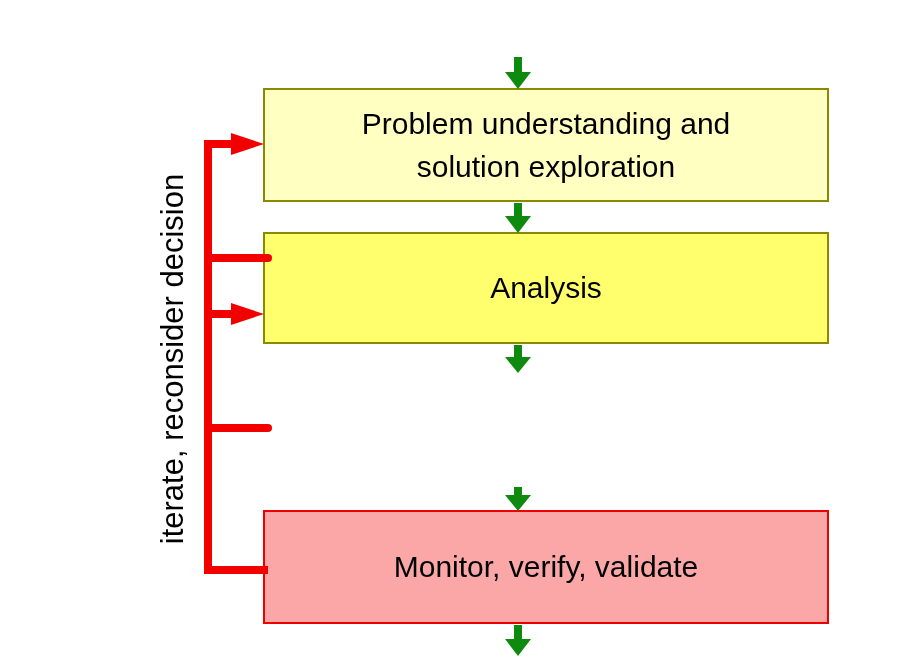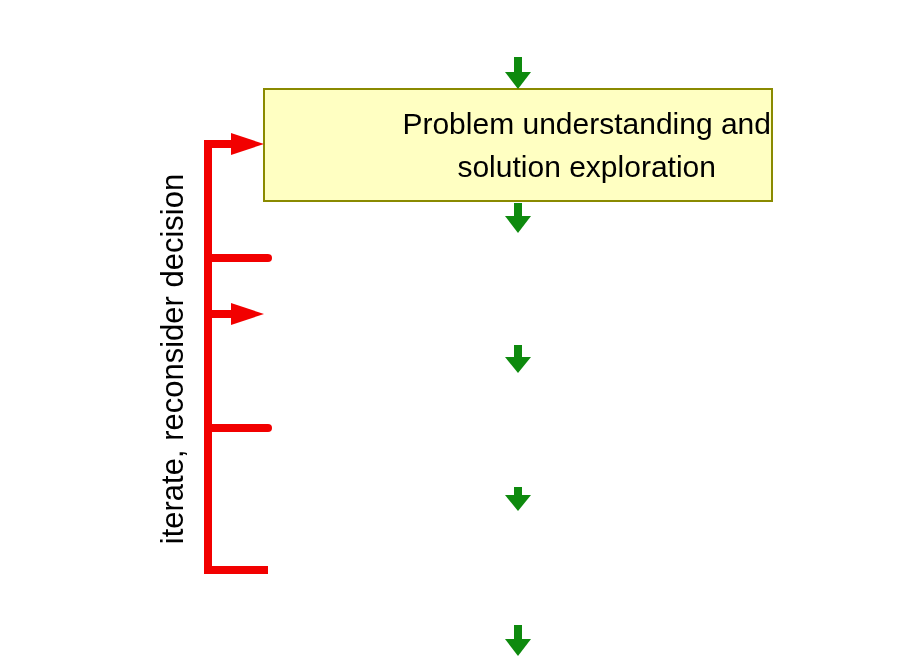--- a/index.html
+++ b/index.html
@@ -30,26 +30,26 @@
     transform: rotate(-90deg);
     transform-origin: 0 0;
     text-align: center;
     font-size: 31px;
     line-height: 46px;
     white-space: nowrap;
   }
   .box {
     position: absolute;
     left: 263px;
-    width: 510px;
+    width: 566px;
     box-sizing: border-box;
     border: 2px solid;
     display: flex;
     align-items: center;
-    justify-content: flex-end;
+    justify-content: center;
     text-align: center;
     font-size: 30px;
     line-height: 1.45;
   }
   .box-label { white-space: pre-line; }
   .box-1 { top: 88px;  height: 114px; }
   .box-2 { top: 232px; height: 112px; }
   .box-3 { top: 372px; height: 113px; }
   .box-4 { top: 510px; height: 114px; }
   svg.overlay {
@@ -69,22 +69,28 @@
 <div class="canvas" style="--flow: #0E8A0E; --feedback: #F20000; background-color: rgb(255, 255, 255); color: rgb(0, 0, 0);">
 
 
   <div class="side-label">iterate, reconsider decision</div>
 
   <div class="box box-1" style="background-color: rgb(255, 255, 194); border-color: rgb(138, 138, 0);">
     <span class="box-label">Problem understanding and
 solution exploration</span>
   </div>
 
+  <div class="box box-2" style="background-color: rgb(255, 255, 110); border-color: rgb(138, 138, 0);">
+    <span class="box-label">Analysis</span>
+  </div>
 
 
+  <div class="box box-4" style="background-color: rgb(251, 167, 167); border-color: rgb(238, 0, 0);">
+    <span class="box-label">Monitor, verify, validate</span>
+  </div>
 
   <svg class="overlay" viewBox="0 0 920 660" xmlns="http://www.w3.org/2000/svg">
 
     <g>
       <line class="flow-stem" x1="518" y1="57" x2="518" y2="73"></line>
       <polygon class="flow-head" points="505,72 531,72 518,89"></polygon>
     </g>
     <g>
       <line class="flow-stem" x1="518" y1="203" x2="518" y2="217"></line>
       <polygon class="flow-head" points="505,216 531,216 518,233"></polygon>

